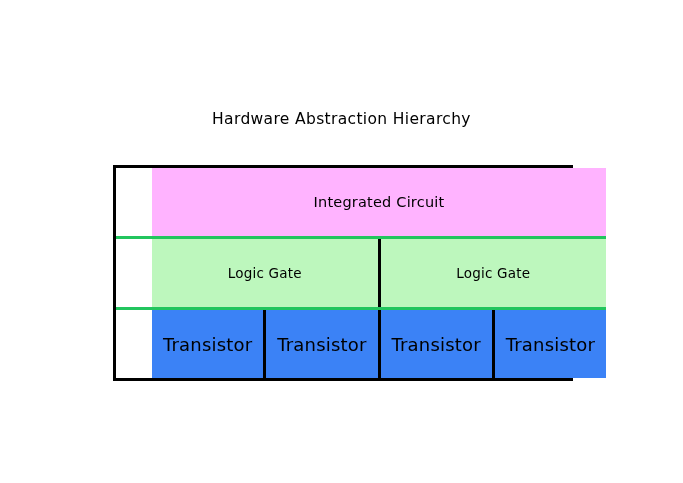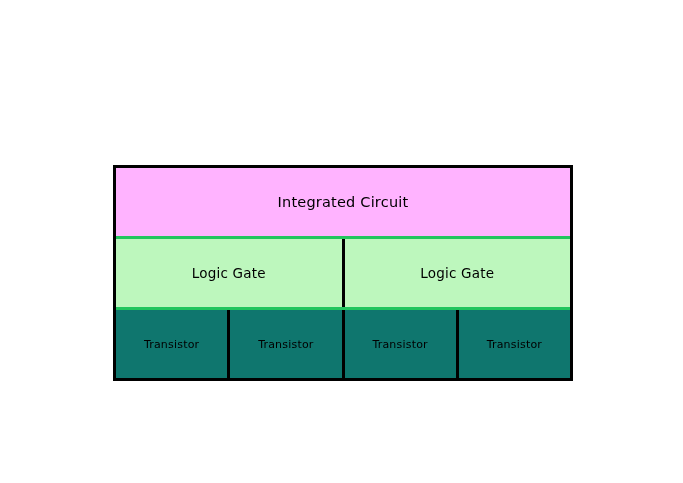--- a/index.html
+++ b/index.html
@@ -54,20 +54,21 @@
     display: flex;
     flex-direction: column;
   }
 
   .tier {
     display: flex;
     flex-direction: row;
     width: 100%;
     flex: 1 1 0;
     min-height: 0;
+    padding-left: 36px;
   }
   .tier + .tier {
     border-top: 3px solid #22c55e;
   }
 
   .cell {
     flex: 1 1 0;
     min-width: 0;
     display: flex;
     align-items: center;
@@ -79,27 +80,28 @@
     text-align: center;
     white-space: nowrap;
   }
   .cell + .cell {
     border-left: 3px solid #000000;
   }
 
   
   .tier-ic   .cell { background: #ffb3ff; font-size: 14.5px; }
   .tier-gate .cell { background: #bdf7bd; font-size: 13.5px; }
-  .tier-tran .cell { background: #0f766e; font-size: 11px; }
+  .tier-tran .cell { background: #3b82f6; font-size: 18px; }
 </style>
 </head>
 <body>
 
 <div id="canvas">
 
+  <div id="diagram-title">Hardware Abstraction Hierarchy</div>
 
   <div id="hierarchy">
 
     <div class="tier tier-ic">
       <div class="cell">
         <span>Integrated Circuit</span>
       </div>
     </div>
 
     <div class="tier tier-gate">

